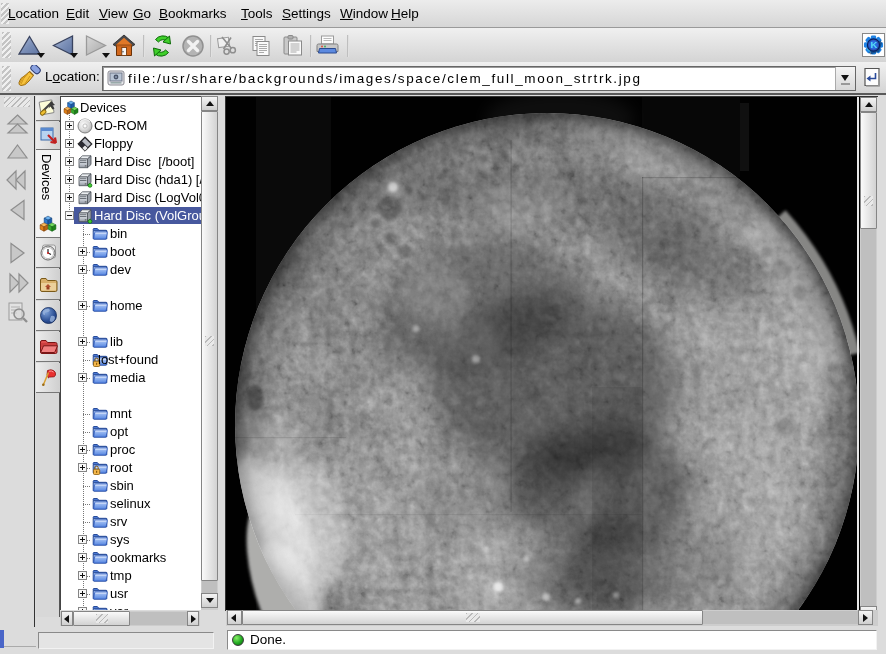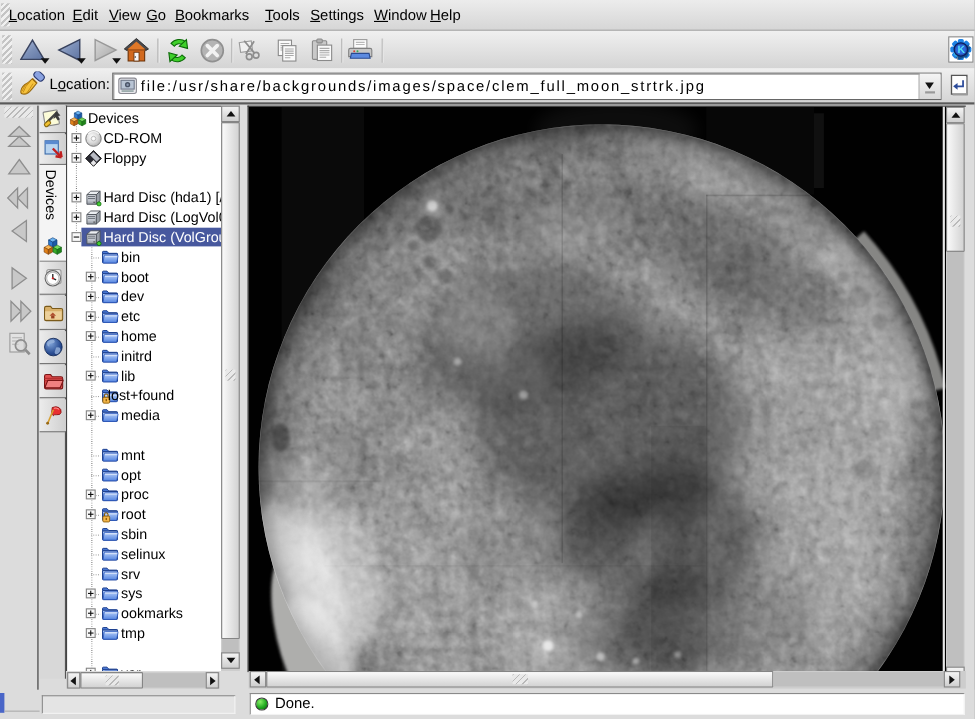--- a/index.html
+++ b/index.html
@@ -367,47 +367,44 @@
 <div class="vdot" style="left:22px;top:126px;height:389px"></div>
 <div class="trow" style="top:2px"><svg class="ticon" style="left:2px">
           <use href="#scubes" width="16" height="16"></use>
         </svg><span class="tlbl" style="left:19px">Devices</span></div>
 <div class="trow" style="top:20px"><div class="texp" style="left:4px"><i></i><b></b></div><svg class="ticon" style="left:16px">
           <use href="#scd" width="16" height="16"></use>
         </svg><span class="tlbl" style="left:33px;color:#000">CD-ROM</span></div>
 <div class="trow" style="top:38px"><div class="texp" style="left:4px"><i></i><b></b></div><svg class="ticon" style="left:16px">
           <use href="#sfloppy" width="16" height="16"></use>
         </svg><span class="tlbl" style="left:33px;color:#000">Floppy</span></div>
+<div class="trow" style="top:56px"><div class="texp" style="left:4px"><i></i><b></b></div><svg class="ticon" style="left:16px">
+          <use href="#shd" width="16" height="16"></use>
+        </svg><span class="tlbl" style="left:33px;color:#000">Hard Disc  [/boot]</span></div>
 <div class="trow" style="top:74px"><div class="texp" style="left:4px"><i></i><b></b></div><svg class="ticon" style="left:16px">
           <use href="#shdg" width="16" height="16"></use>
         </svg><span class="tlbl" style="left:33px;color:#000">Hard Disc (hda1) [/]</span></div>
 <div class="trow" style="top:92px"><div class="texp" style="left:4px"><i></i><b></b></div><svg class="ticon" style="left:16px">
           <use href="#shd" width="16" height="16"></use>
         </svg><span class="tlbl" style="left:33px;color:#000">Hard Disc (LogVol00)</span></div>
 <div class="trow" style="top:110px"><div class="hl" style="left:13px;top:0px;width:128px"></div><div class="texp" style="left:4px"><i></i></div><svg class="ticon" style="left:16px">
           <use href="#shdg" width="16" height="16"></use>
         </svg><span class="tlbl" style="left:33px;color:#fff">Hard Disc (VolGroup00)</span></div>
 <div class="trow" style="top:146px"><div class="hdot" style="left:22px;top:9px;width:8px"></div><div class="texp" style="left:17px"><i></i><b></b></div><svg class="ticon" style="left:31px">
           <use href="#sfolder" width="16" height="16"></use>
         </svg><span class="tlbl" style="left:49px">boot</span></div>
 <div class="trow" style="top:128px"><div class="hdot" style="left:22px;top:9px;width:8px"></div><svg class="ticon" style="left:31px">
           <use href="#sfolder" width="16" height="16"></use>
         </svg><span class="tlbl" style="left:49px">bin</span></div>
 <div class="trow" style="top:164px"><div class="hdot" style="left:22px;top:9px;width:8px"></div><div class="texp" style="left:17px"><i></i><b></b></div><svg class="ticon" style="left:31px">
           <use href="#sfolder" width="16" height="16"></use>
         </svg><span class="tlbl" style="left:49px">dev</span></div>
-<div class="trow" style="top:182px"><div class="hdot" style="left:22px;top:9px;width:8px"></div><div class="texp" style="left:17px"><i></i><b></b></div><svg class="ticon" style="left:31px">
-          <use href="#sfolder" width="16" height="16"></use>
-        </svg><span class="tlbl" style="left:49px">etc</span></div>
 <div class="trow" style="top:200px"><div class="hdot" style="left:22px;top:9px;width:8px"></div><div class="texp" style="left:17px"><i></i><b></b></div><svg class="ticon" style="left:31px">
           <use href="#sfolder" width="16" height="16"></use>
         </svg><span class="tlbl" style="left:49px">home</span></div>
-<div class="trow" style="top:218px"><div class="hdot" style="left:22px;top:9px;width:8px"></div><svg class="ticon" style="left:31px">
-          <use href="#sfolder" width="16" height="16"></use>
-        </svg><span class="tlbl" style="left:49px">initrd</span></div>
 <div class="trow" style="top:236px"><div class="hdot" style="left:22px;top:9px;width:8px"></div><div class="texp" style="left:17px"><i></i><b></b></div><svg class="ticon" style="left:31px">
           <use href="#sfolder" width="16" height="16"></use>
         </svg><span class="tlbl" style="left:49px">lib</span></div>
 <div class="trow" style="top:254px"><div class="hdot" style="left:22px;top:9px;width:8px"></div><svg class="ticon" style="left:31px">
           <use href="#sflock" width="16" height="16"></use>
         </svg><span class="tlbl" style="left:37px">lost+found</span></div>
 <div class="trow" style="top:272px"><div class="hdot" style="left:22px;top:9px;width:8px"></div><div class="texp" style="left:17px"><i></i><b></b></div><svg class="ticon" style="left:31px">
           <use href="#sfolder" width="16" height="16"></use>
         </svg><span class="tlbl" style="left:49px">media</span></div>
 <div class="trow" style="top:308px"><div class="hdot" style="left:22px;top:9px;width:8px"></div><svg class="ticon" style="left:31px">
@@ -433,20 +430,23 @@
         </svg><span class="tlbl" style="left:49px">srv</span></div>
 <div class="trow" style="top:434px"><div class="hdot" style="left:22px;top:9px;width:8px"></div><div class="texp" style="left:17px"><i></i><b></b></div><svg class="ticon" style="left:31px">
           <use href="#sfolder" width="16" height="16"></use>
         </svg><span class="tlbl" style="left:49px">sys</span></div>
 <div class="trow" style="top:452px"><div class="hdot" style="left:22px;top:9px;width:8px"></div><div class="texp" style="left:17px"><i></i><b></b></div><svg class="ticon" style="left:31px">
           <use href="#sfolder" width="16" height="16"></use>
         </svg><span class="tlbl" style="left:49px">ookmarks</span></div>
 <div class="trow" style="top:470px"><div class="hdot" style="left:22px;top:9px;width:8px"></div><div class="texp" style="left:17px"><i></i><b></b></div><svg class="ticon" style="left:31px">
           <use href="#sfolder" width="16" height="16"></use>
         </svg><span class="tlbl" style="left:49px">tmp</span></div>
+<div class="trow" style="top:488px"><div class="hdot" style="left:22px;top:9px;width:8px"></div><div class="texp" style="left:17px"><i></i><b></b></div><svg class="ticon" style="left:31px">
+          <use href="#sfolder" width="16" height="16"></use>
+        </svg><span class="tlbl" style="left:49px">usr</span></div>
 <div class="trow" style="top:506px"><div class="texp" style="left:17px"><b></b></div><svg class="ticon" style="left:31px">
           <use href="#sfolder" width="16" height="16"></use>
         </svg><span class="tlbl" style="left:49px">var</span></div>
 </div>
 
 <div class="sb" style="left:201px;top:96px;width:17px;height:514px">
  <div class="sbtn" style="left:0px;top:0px;width:17px;height:15px"></div>
  <div class="arr" style="left:5px;top:5px;border-left:4px solid transparent;border-right:4px solid transparent;border-bottom:5px solid #111"></div>
  <div class="sthumb" style="left:0px;top:15px;width:17px;height:470px"></div>
  <div class="gripv" style="left:4px;top:240px;width:9px;height:10px"></div>

